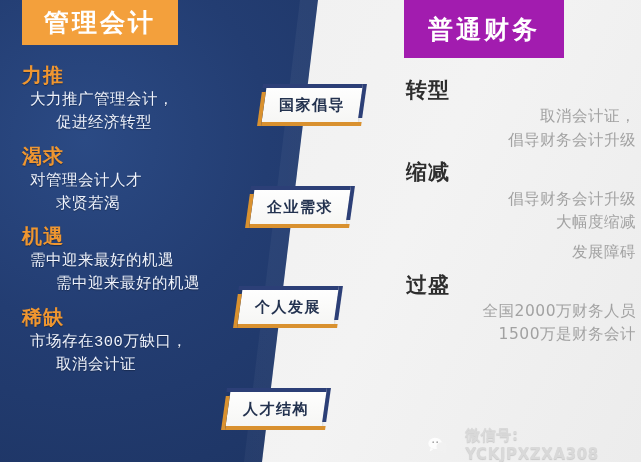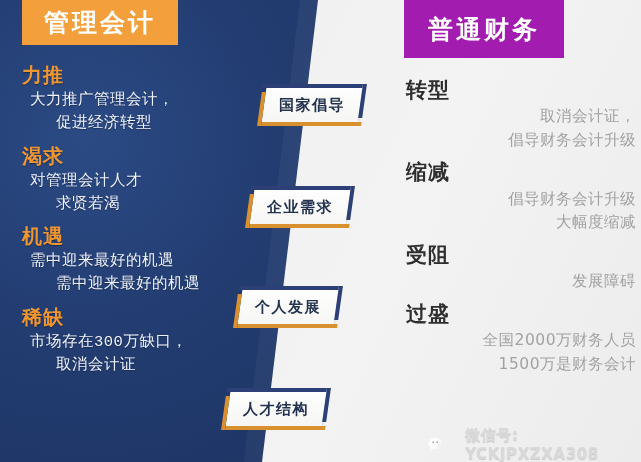--- a/index.html
+++ b/index.html
@@ -175,21 +175,20 @@
       <div class="r-title">转型</div>
       <div class="r-line">取消会计证，</div>
       <div class="r-line i1">倡导财务会计升级</div>
     </div>
     <div class="r-item">
       <div class="r-title">缩减</div>
       <div class="r-line">倡导财务会计升级</div>
       <div class="r-line">大幅度缩减</div>
     </div>
     <div class="r-item">
-      <div class="r-title">受阻</div>
       <div class="r-line">发展障碍</div>
     </div>
     <div class="r-item">
       <div class="r-title">过盛</div>
       <div class="r-line">全国2000万财务人员</div>
       <div class="r-line">1500万是财务会计</div>
     </div>
   </div>
 
   <div class="watermark">

